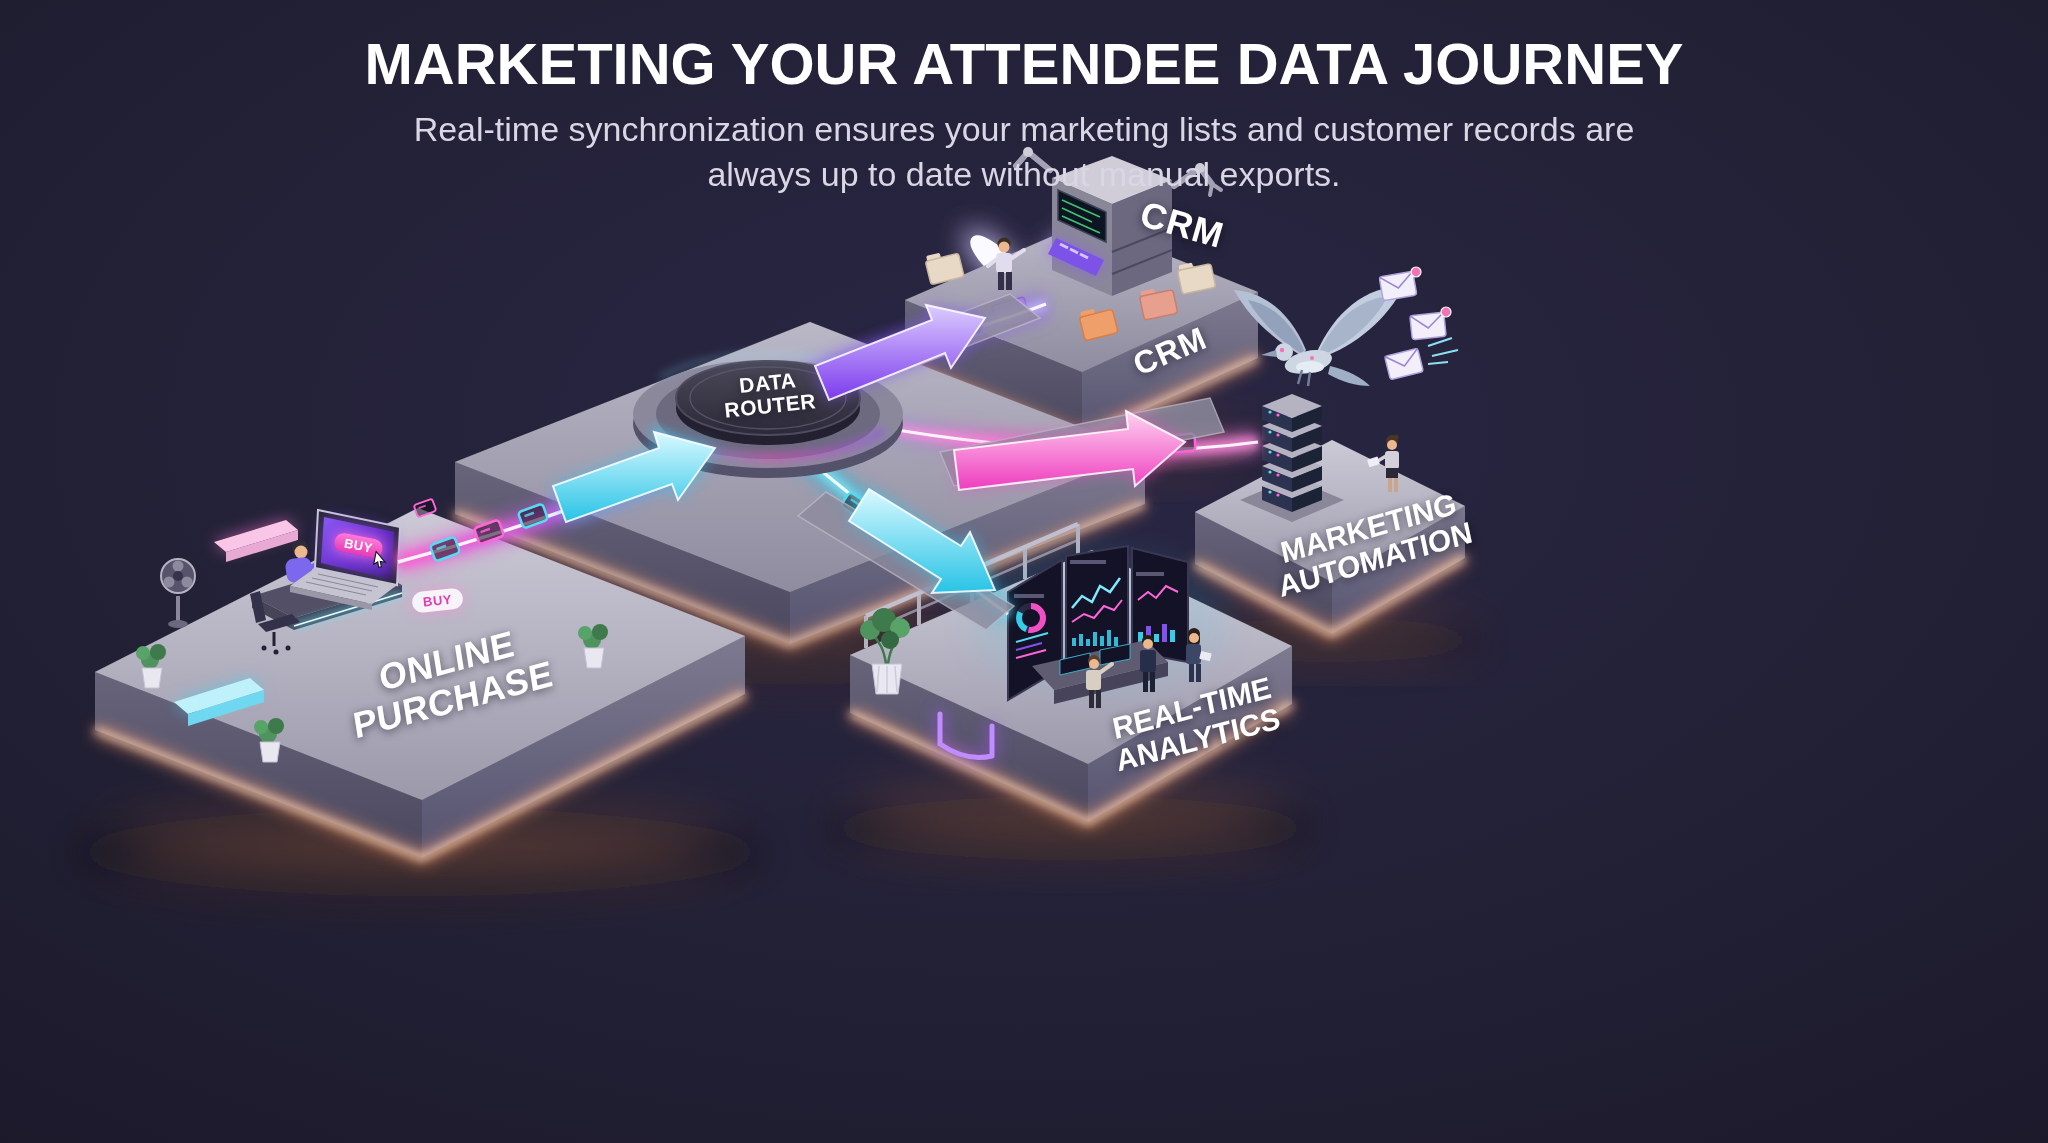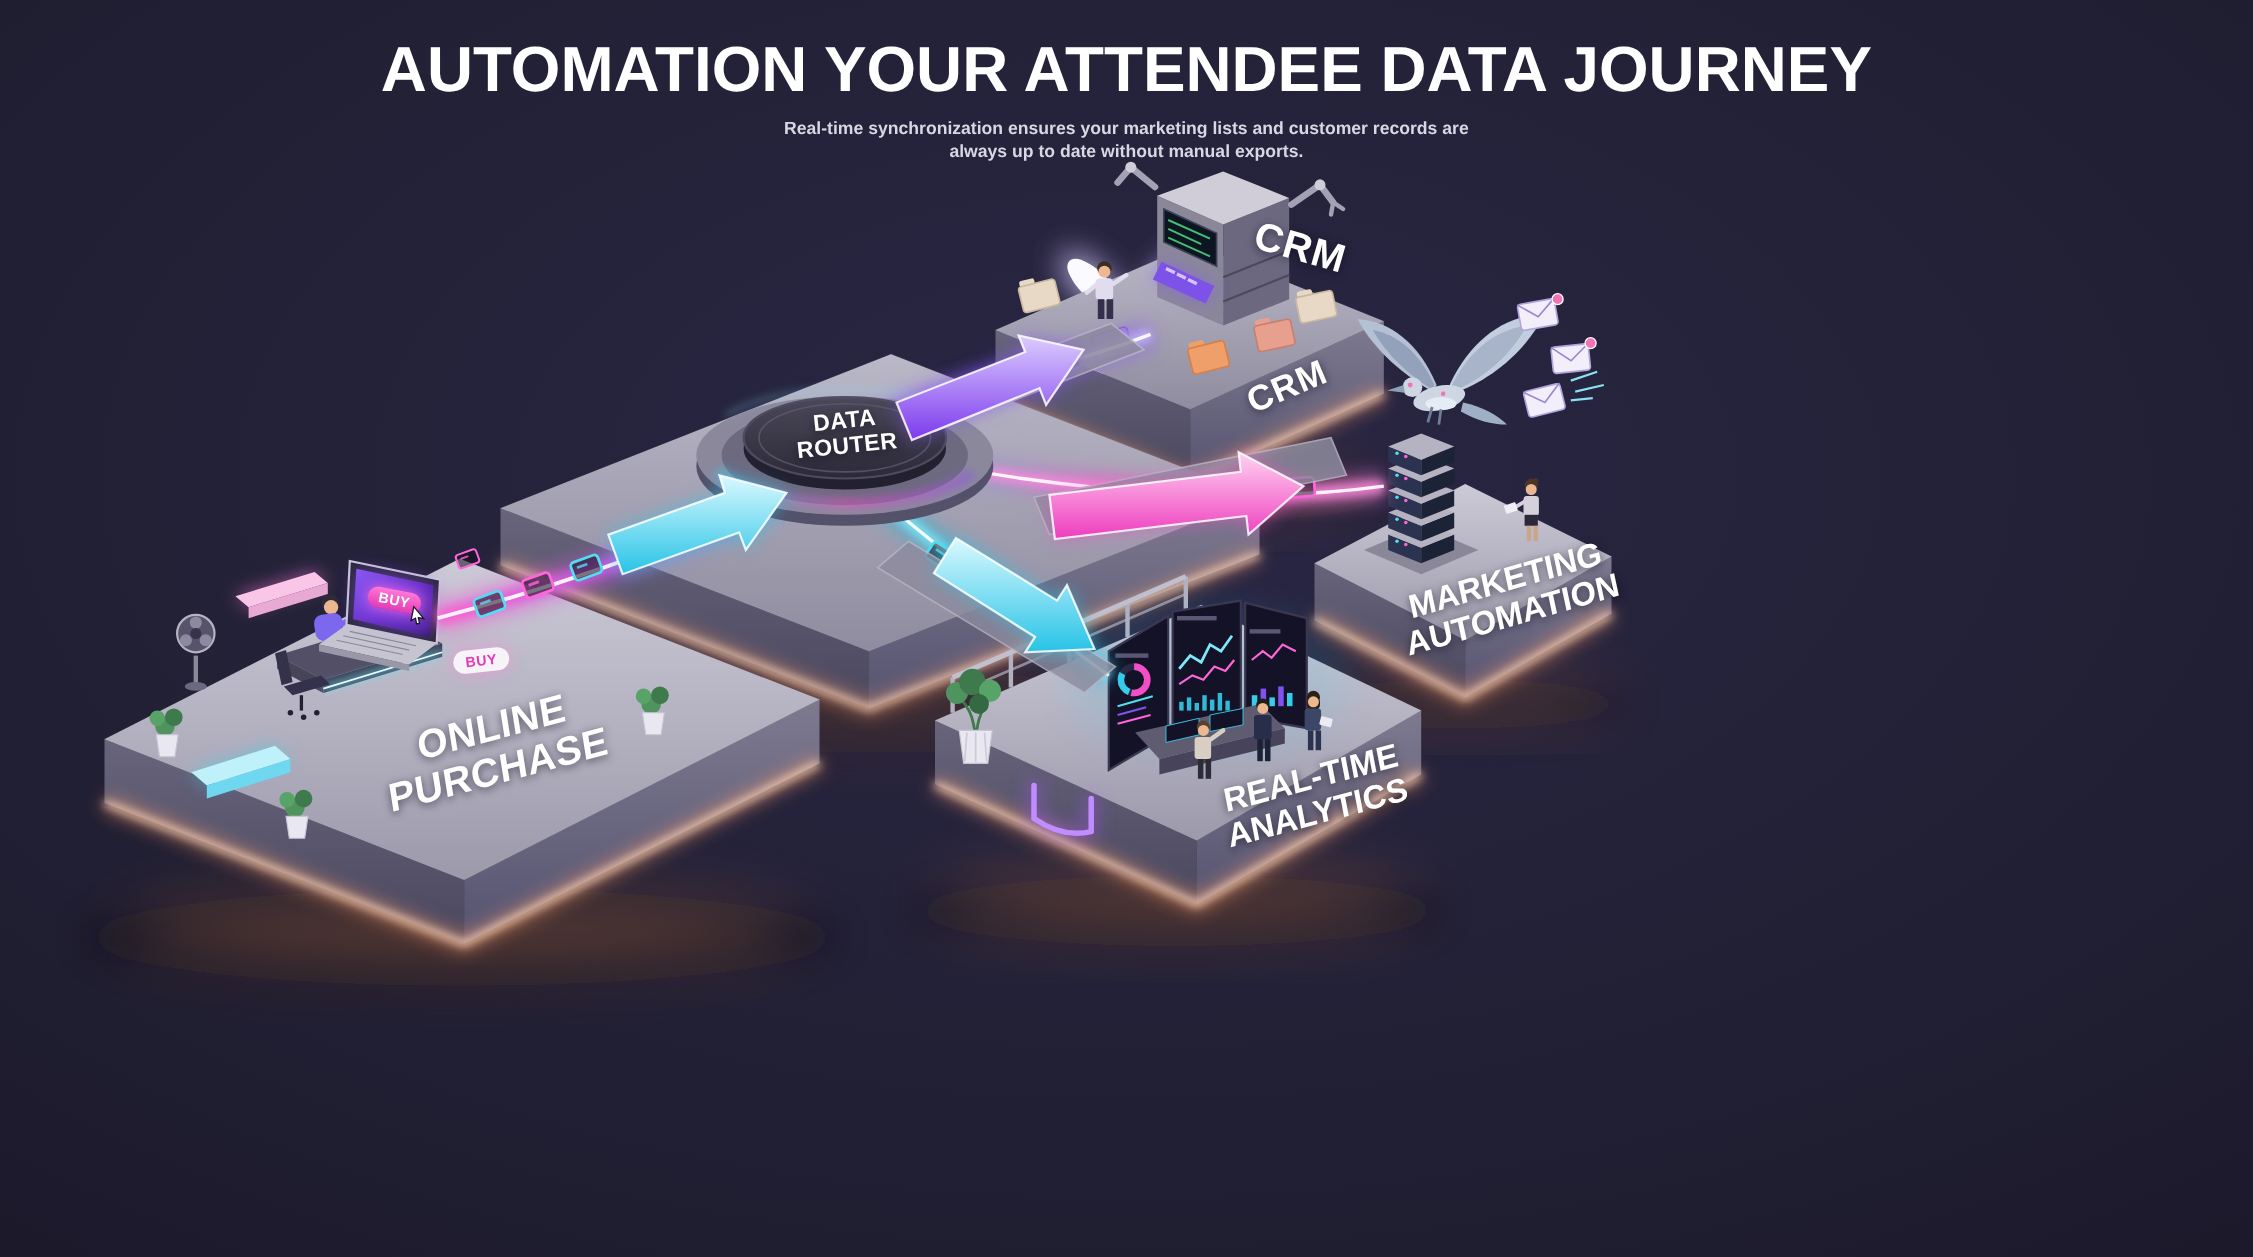--- a/index.html
+++ b/index.html
@@ -2,21 +2,21 @@
 <html><head>
 <meta charset="utf-8">
 <style>
   html,body{margin:0;padding:0;background:#171523;}
   .stage{position:relative;width:2048px;height:1143px;overflow:hidden;background:#232136;
          font-family:"Liberation Sans", sans-serif;}
   .stage svg.scene{position:absolute;left:0;top:0;}
   .title-block{position:absolute;left:0;top:30px;width:100%;text-align:center;z-index:20;}
   .title-block h1{margin:0;color:#ffffff;font-size:58px;font-weight:800;letter-spacing:0px;
                   font-family:"Liberation Sans", sans-serif;}
-  .title-block p{margin:10px 0 0 0;color:#d9d7e3;font-size:16px;font-weight:700;line-height:1.32;
+  .title-block p{margin:10px 0 0 0;color:#d9d7e3;font-size:34px;font-weight:400;line-height:1.32;
                  white-space:pre-line;}
   .label{position:absolute;color:#ffffff;font-weight:800;text-align:center;white-space:pre-line;
          z-index:18;text-shadow:0 2px 8px rgba(10,8,20,.55);line-height:1.08;}
   .lbl-online{left:330px;top:642px;width:240px;font-size:36px;transform:rotate(-15deg) skewX(-6deg);letter-spacing:.5px;}
   .lbl-router{left:694px;top:372px;width:150px;font-size:21px;transform:rotate(-6deg);letter-spacing:.5px;}
   .lbl-crm-float{left:1127px;top:206px;width:110px;font-size:36px;transform:rotate(16deg);letter-spacing:1px;}
   .lbl-crm-side{left:1110px;top:334px;width:120px;font-size:32px;transform:rotate(-23deg);letter-spacing:1px;}
   .lbl-marketing{left:1262px;top:512px;width:220px;font-size:30px;transform:rotate(-16deg) skewX(-4deg);}
   .lbl-analytics{left:1090px;top:692px;width:210px;font-size:30px;transform:rotate(-15deg) skewX(-4deg);}
   .buy-pill{position:absolute;left:334px;top:536px;z-index:19;transform:rotate(11deg);
@@ -544,21 +544,21 @@
           <rect x="-17" y="-12" width="34" height="24" rx="3" fill="#f2eefa" stroke="#b2a3dd" stroke-width="1.5"></rect>
           <polyline points="-17,-12 0,2 17,-12" fill="none" stroke="#9a86d0" stroke-width="1.5"></polyline>
         </g>
   <circle cx="1416" cy="272" r="5" fill="#f472b6" stroke="#ffffff" stroke-width="1.2"></circle>
   <circle cx="1446" cy="312" r="5" fill="#f472b6" stroke="#ffffff" stroke-width="1.2"></circle>
   <path d="M1428,346 L1452,338 M1432,356 L1458,350 M1428,364 L1448,362" stroke="#8de0f2" stroke-width="2"></path>
 </g>
 </svg>
 
 <div class="title-block">
-  <h1>AUTOMATION YOUR ATTENDEE DATA JOURNEY</h1>
+  <h1>MARKETING YOUR ATTENDEE DATA JOURNEY</h1>
   <p>Real-time synchronization ensures your marketing lists and customer records are
 always up to date without manual exports.</p>
 </div>
 
 <div class="label lbl-online">ONLINE
 PURCHASE</div>
 <div class="label lbl-router">DATA
 ROUTER</div>
 <div class="label lbl-crm-float">CRM</div>
 <div class="label lbl-crm-side">CRM</div>

